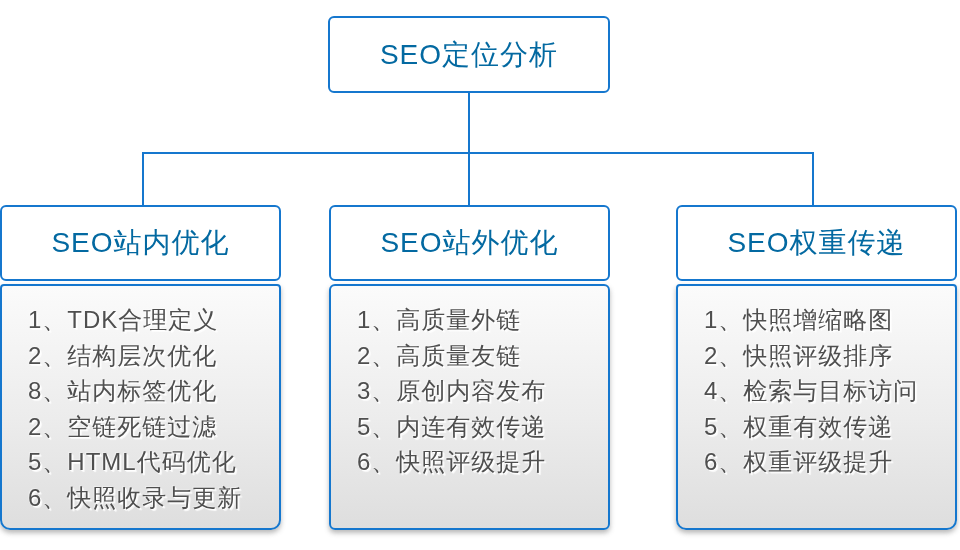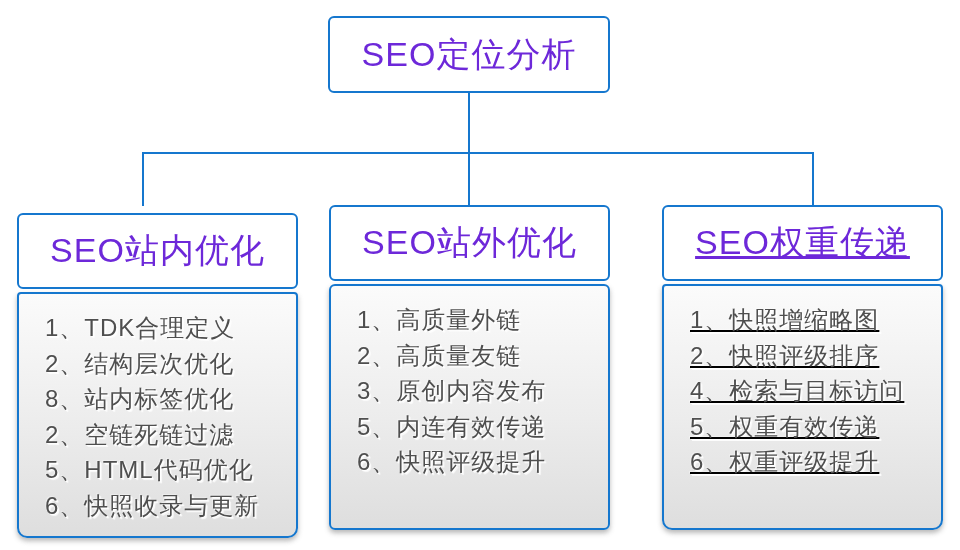--- a/index.html
+++ b/index.html
@@ -10,37 +10,37 @@
   
   .line { position:absolute; background:var(--accent); }
   .line.v { width:2px; }
   .line.h { height:2px; }
 
   
   .node {
     position:absolute; box-sizing:border-box;
     background:#ffffff; border:2px solid var(--accent); border-radius:6px;
     display:flex; align-items:center; justify-content:center;
-    font-size:34px; color:#6d28d9; letter-spacing:1px;
+    font-size:28px; color:#0369a1; letter-spacing:1px;
     white-space:nowrap;
     text-align:right;
   }
   .root-node { left:328px; top:16px; width:282px; height:77px; }
   .branch-header { top:205px; width:281px; height:76px; }
 
   .branch-list {
     position:absolute; top:284px; width:281px; height:246px; box-sizing:border-box;
     border:2px solid var(--accent); border-radius:4px 4px 10px 10px;
     background:linear-gradient(180deg, #fbfbfb 0%, #ececec 55%, #dedede 100%);
     box-shadow:0 3px 5px rgba(100,100,100,0.45);
     padding:16px 10px 4px 26px;
   }
-  .col-0 .branch-header, .col-0 .branch-list { left:17px;margin-top:8px; }
+  .col-0 .branch-header, .col-0 .branch-list { left:0; }
   .col-1 .branch-header, .col-1 .branch-list { left:329px;border-radius:6px; }
-  .col-2 .branch-header, .col-2 .branch-list { left:662px;text-decoration:underline; }
+  .col-2 .branch-header, .col-2 .branch-list { left:676px; }
 
   .branch-list ul { margin:0; padding:0; list-style:none; }
   .branch-list li {
     font-size:24px; line-height:35.5px; color:#4f4f4f; letter-spacing:1px;
     white-space:nowrap;
     text-shadow:1px 1px 0 #ffffff, 2px 2px 1px rgba(255,255,255,0.85), -1px -1px 0 rgba(255,255,255,0.35);
   }
 </style>
 </head>
 <body>

